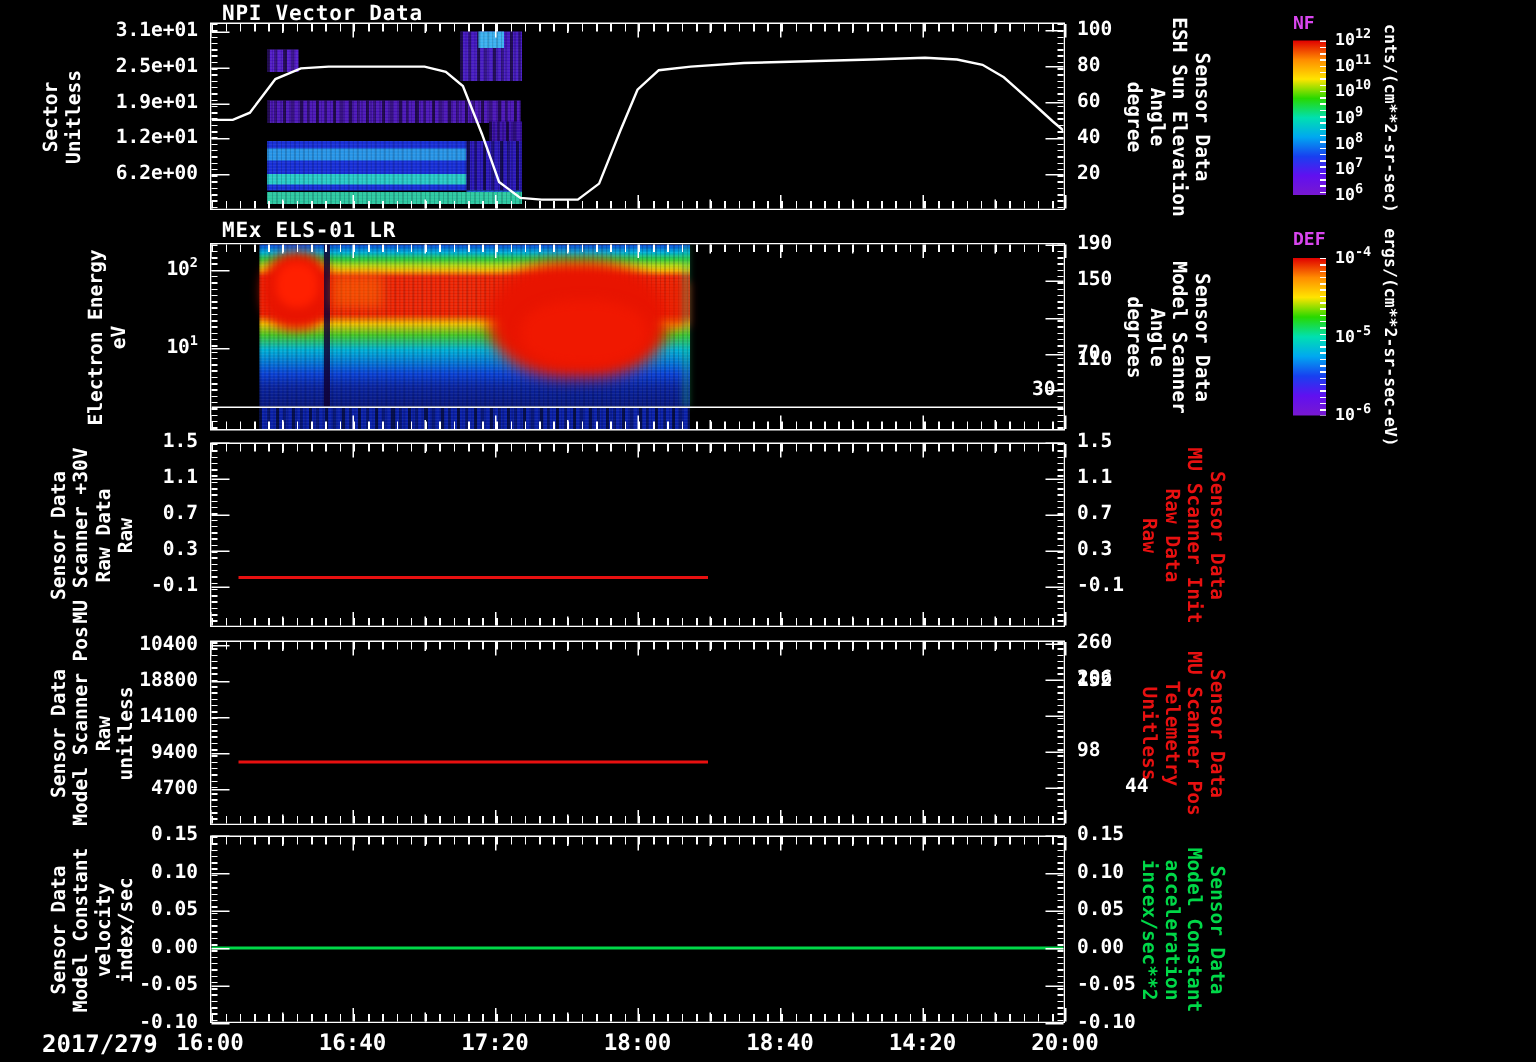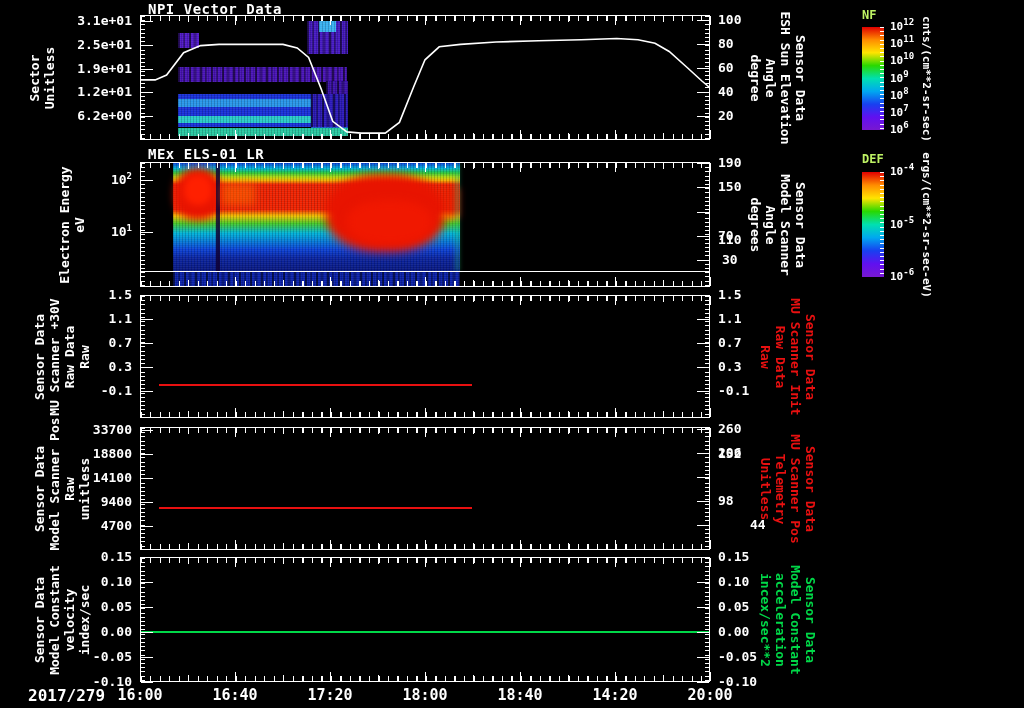--- a/index.html
+++ b/index.html
@@ -16,21 +16,21 @@
   .ylab.left{text-align:right;}
   .rot{position:absolute;font-size:13px;font-weight:bold;line-height:15px;text-align:center;
        white-space:pre;color:#fff;transform-origin:center;}
   .cbunit{font-size:11px;font-weight:bold;line-height:12px;}
   .cblab{position:absolute;font-size:11px;font-weight:bold;color:#fff;white-space:nowrap;}
   .xlab{position:absolute;font-size:15px;font-weight:bold;color:#fff;transform:translateX(-50%);white-space:nowrap;}
   .datelab{position:absolute;left:28px;top:686px;font-size:16px;font-weight:bold;color:#fff;}
   .ptitle{position:absolute;font-size:14px;font-weight:bold;color:#fff;letter-spacing:0.5px;}
   #npi-title{left:148px;top:1px;}
   #els-title{left:148px;top:146px;}
-  .cbtitle{position:absolute;font-size:12px;font-weight:bold;color:#bef264;}
+  .cbtitle{position:absolute;font-size:12px;font-weight:bold;color:#d946ef;}
   #nf-title{left:862px;top:8px;}
   #def-title{left:862px;top:152px;}
   sup{font-size:9px;line-height:0;}
   .speckle::after{content:"";position:absolute;inset:0;
     background-image:repeating-linear-gradient(90deg,rgba(0,0,0,0.55) 0 2px,transparent 2px 5px,rgba(0,0,0,0.3) 5px 7px,transparent 7px 11px);}
   .noise::before{content:"";position:absolute;inset:0;
     background-image:repeating-linear-gradient(90deg,rgba(0,0,15,0.18) 0 1px,transparent 1px 3px),
                      repeating-linear-gradient(0deg,rgba(255,255,255,0.06) 0 1px,transparent 1px 2px);}
 </style>
 </head>
@@ -165,21 +165,21 @@
     <div class="ylab left" style="left: 0px; top: 223.923px; width: 132px;"><span>10</span><sup>1</sup></div>
     <div class="tick" style="left: 697px; top: 162.611px; width: 12px; height: 1px;"></div>
     <div class="ylab" style="left: 718px; top: 154.611px; width: 70px;">190</div>
     <div class="tick" style="left: 697px; top: 187.061px; width: 12px; height: 1px;"></div>
     <div class="ylab" style="left: 718px; top: 179.061px; width: 70px;">150</div>
     <div class="tick" style="left: 697px; top: 211.511px; width: 12px; height: 1px;"></div>
     <div class="ylab" style="left: 718px; top: 203.511px; width: 70px; margin-top: 28px;">110</div>
     <div class="tick" style="left: 697px; top: 235.961px; width: 12px; height: 1px;"></div>
     <div class="ylab" style="left: 718px; top: 227.961px; width: 70px;">70</div>
     <div class="tick" style="left: 697px; top: 260.411px; width: 12px; height: 1px;"></div>
-    <div class="ylab" style="left: 722px; top: 252.411px; width: 70px;">30</div>
+    <div class="ylab" style="left: 688px; top: 252.411px; width: 70px;">30</div>
     <div class="rot" style="left: 72px; top: 224.5px; width: 125px; transform: translate(-50%, -50%) rotate(-90deg);">Electron Energy
 eV</div>
     <div class="rot" style="left: 778px; top: 224.5px; width: 175px; transform: translate(-50%, -50%) rotate(90deg); color: rgb(255, 255, 255);">Sensor Data
 Model Scanner
 Angle
 degrees</div>
     <div class="frame" style="left: 140px; top: 295px; width: 570px; height: 123px;"></div>
     <div class="content" style="left: 141px; top: 296px; width: 568px; height: 121px;">
       <div class="abs" style="left: 18.46px; width: 312.4px; top: 87.9706px; height: 2px; background: rgb(232, 16, 16);"></div>
     </div>
@@ -269,21 +269,21 @@
     <div class="tick" style="left: 282.5px; top: 543px; width: 1px; height: 6px;"></div>
     <div class="tick" style="left: 377.5px; top: 428px; width: 1px; height: 6px;"></div>
     <div class="tick" style="left: 377.5px; top: 543px; width: 1px; height: 6px;"></div>
     <div class="tick" style="left: 472.5px; top: 428px; width: 1px; height: 6px;"></div>
     <div class="tick" style="left: 472.5px; top: 543px; width: 1px; height: 6px;"></div>
     <div class="tick" style="left: 567.5px; top: 428px; width: 1px; height: 6px;"></div>
     <div class="tick" style="left: 567.5px; top: 543px; width: 1px; height: 6px;"></div>
     <div class="tick" style="left: 662.5px; top: 428px; width: 1px; height: 6px;"></div>
     <div class="tick" style="left: 662.5px; top: 543px; width: 1px; height: 6px;"></div>
     <div class="tick" style="left: 141px; top: 429.552px; width: 12px; height: 1px;"></div>
-    <div class="ylab left" style="left: 0px; top: 421.552px; width: 132px;">33700</div>
+    <div class="ylab left" style="left: 0px; top: 421.552px; width: 132px;">10400</div>
     <div class="tick" style="left: 141px; top: 453.539px; width: 12px; height: 1px;"></div>
     <div class="ylab left" style="left: 0px; top: 445.539px; width: 132px;">18800</div>
     <div class="tick" style="left: 141px; top: 477.527px; width: 12px; height: 1px;"></div>
     <div class="ylab left" style="left: 0px; top: 469.527px; width: 132px;">14100</div>
     <div class="tick" style="left: 141px; top: 501.515px; width: 12px; height: 1px;"></div>
     <div class="ylab left" style="left: 0px; top: 493.515px; width: 132px;">9400</div>
     <div class="tick" style="left: 141px; top: 525.502px; width: 12px; height: 1px;"></div>
     <div class="ylab left" style="left: 0px; top: 517.502px; width: 132px;">4700</div>
     <div class="tick" style="left: 697px; top: 429.22px; width: 12px; height: 1px;"></div>
     <div class="ylab" style="left: 718px; top: 421.22px; width: 70px;">260</div>

